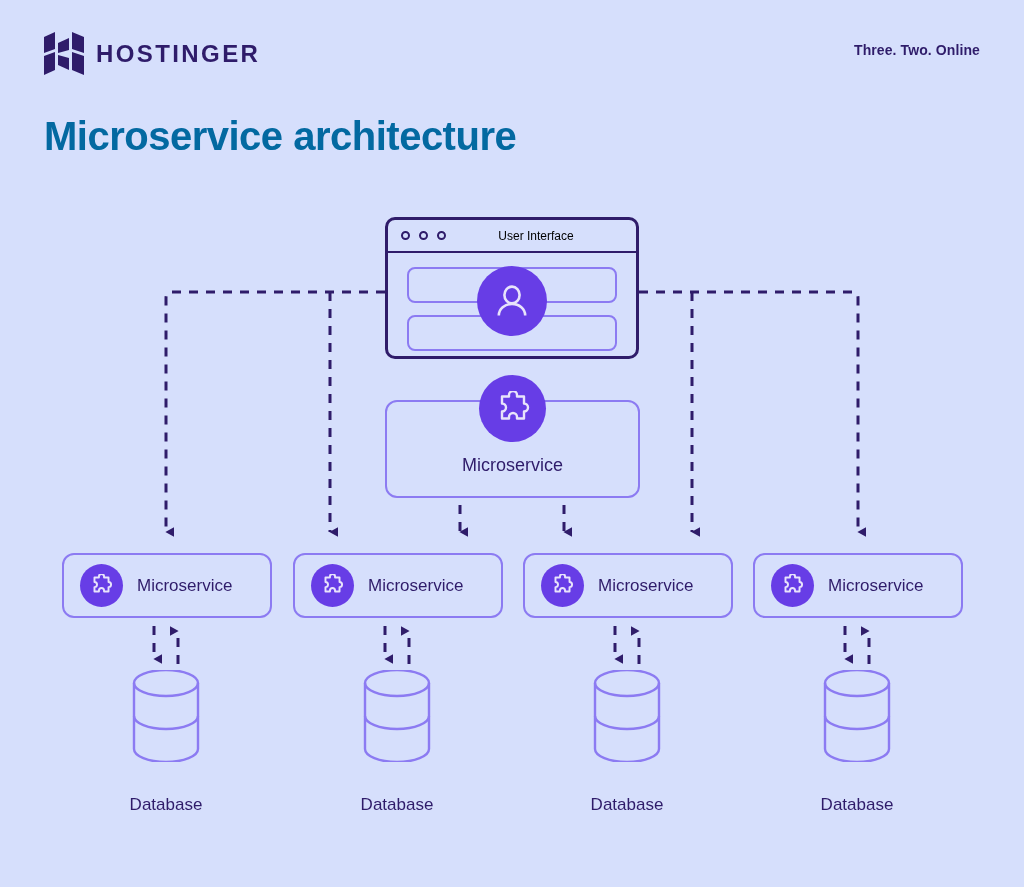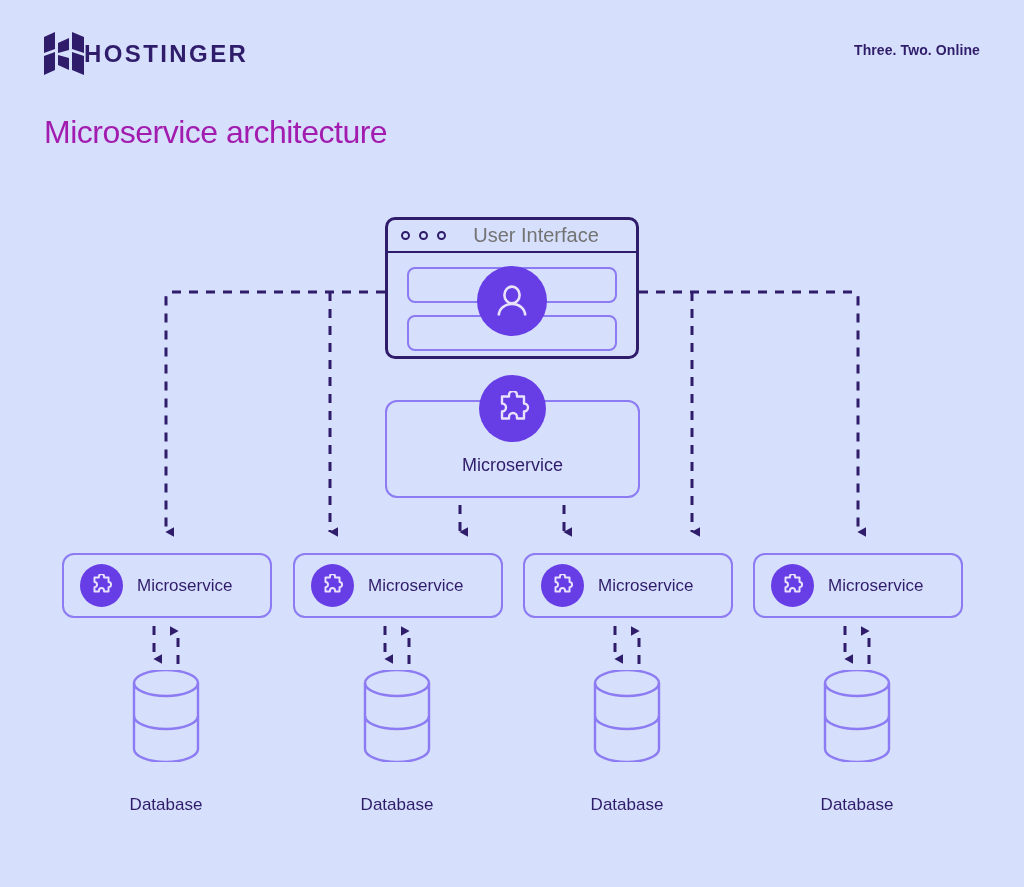--- a/index.html
+++ b/index.html
@@ -27,21 +27,21 @@
     left: 0; top: 0;
     width: 1024px;
     height: 110px;
   }
   .brand {
     position: absolute;
     left: 44px;
     top: 32px;
     display: flex;
     align-items: center;
-    gap: 0;
+    gap: 12px;
   }
   .brand-logo {
     width: 40px;
     height: 44px;
     display: block;
   }
   .brand-name {
     font-size: 24px;
     font-weight: bold;
     letter-spacing: 2.4px;
@@ -56,23 +56,23 @@
     font-weight: bold;
     color: #2f1c6a;
     letter-spacing: 0.1px;
   }
 
   
   .page-title {
     position: absolute;
     left: 44px;
     top: 114px;
-    font-size: 32px;
-    font-weight: normal;
-    color: #a21caf;
+    font-size: 40px;
+    font-weight: bold;
+    color: #0369a1;
     letter-spacing: -0.5px;
   }
 
   
   .diagram {
     position: absolute;
     left: 0; top: 0;
     width: 1024px;
     height: 887px;
   }
@@ -114,22 +114,22 @@
     width: 9px;
     height: 9px;
     border: 2px solid #2f1c6a;
     border-radius: 50%;
     box-sizing: border-box;
   }
   .ui-title-text {
     position: absolute;
     left: 0; right: 0;
     text-align: center;
-    font-size: 20px;
-    color: #737373;
+    font-size: 12px;
+    color: #000000;
     padding-left: 48px;
     box-sizing: border-box;
   }
   .ui-body {
     position: relative;
     padding: 14px 19px 0 19px;
   }
   .ui-bar {
     height: 36px;
     border: 2px solid #8c7bf2;

